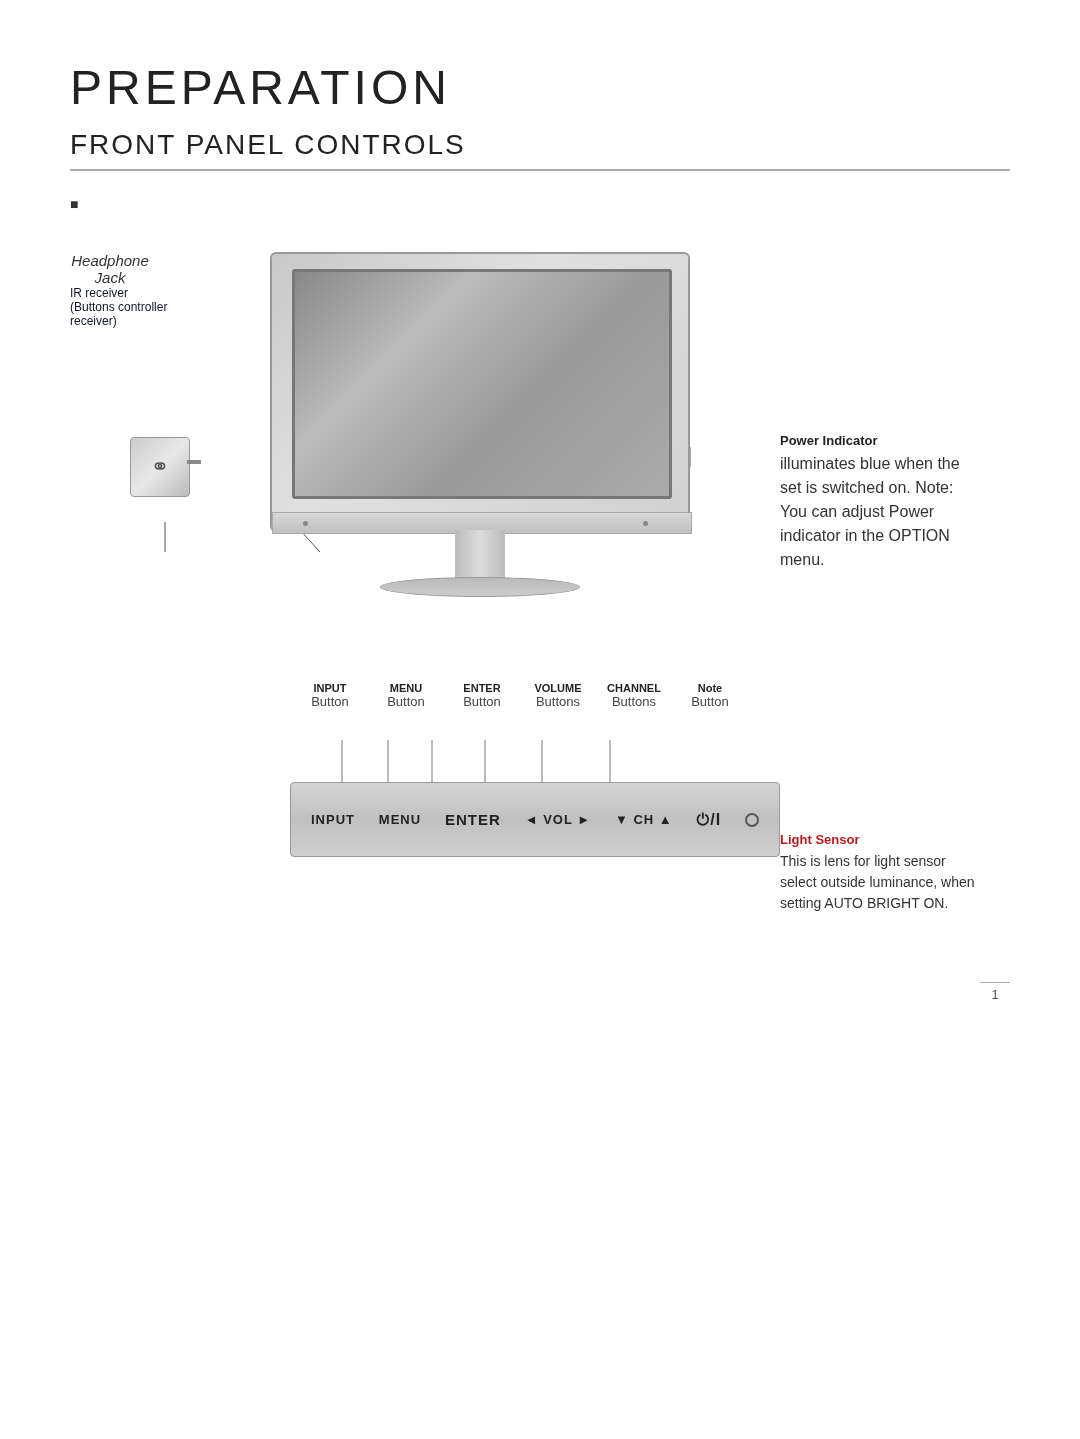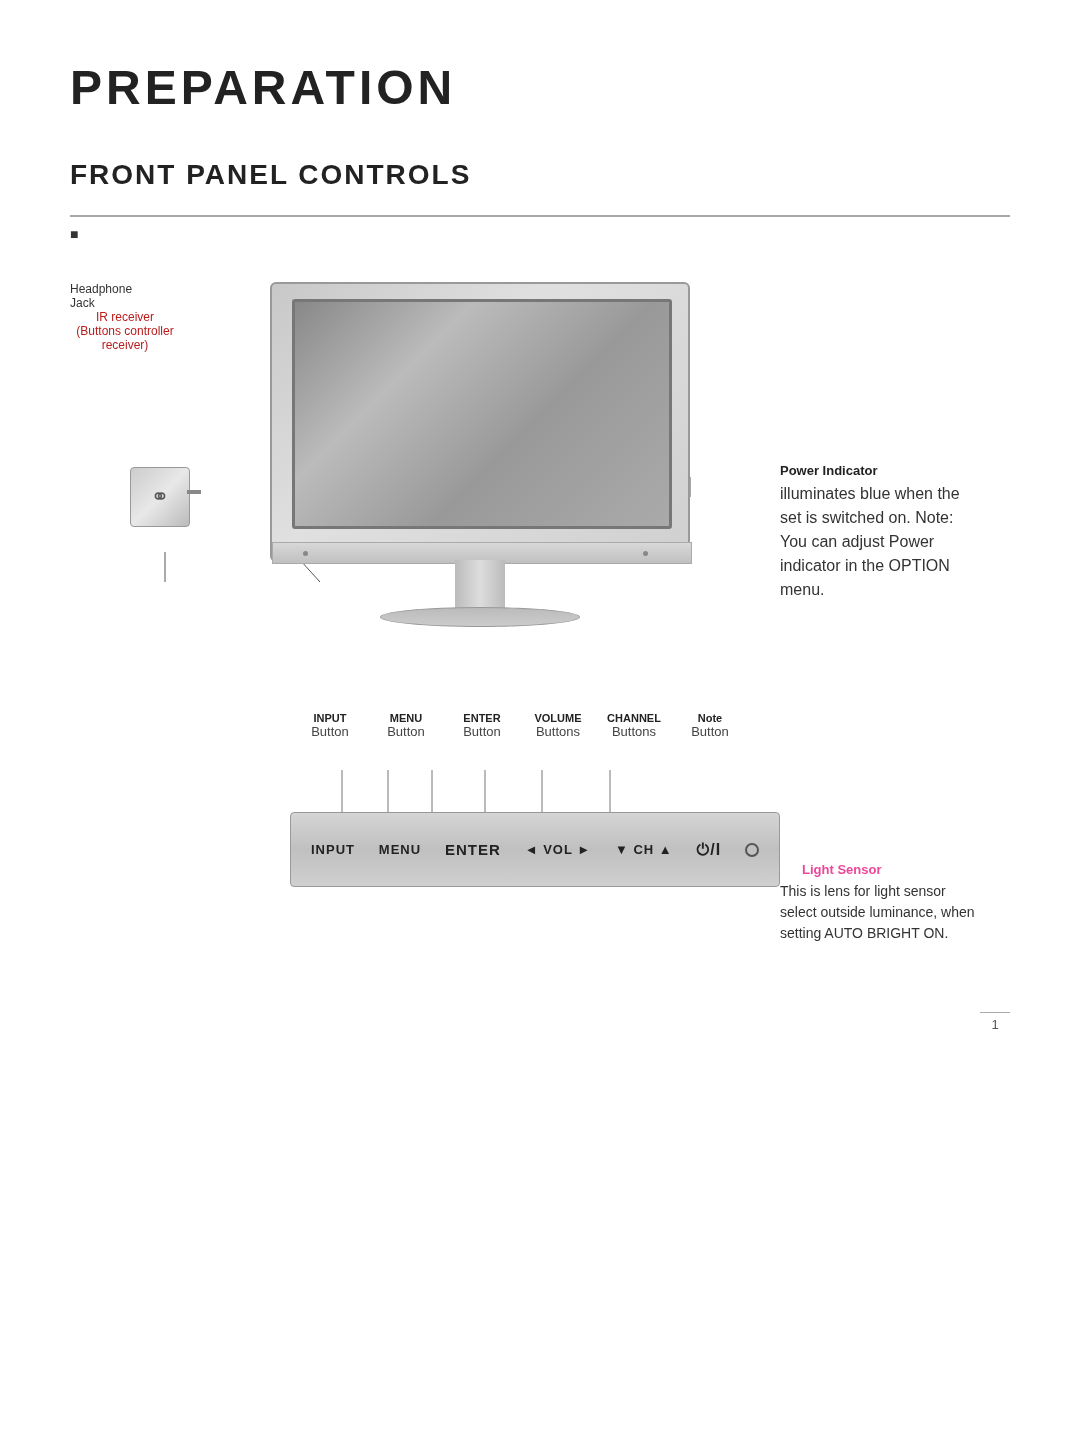--- a/index.html
+++ b/index.html
@@ -12,35 +12,35 @@
       position: relative;
     }
 
     .page {
       padding: 60px 70px 60px 70px;
       position: relative;
     }
 
     .main-title {
       font-size: 48px;
-      font-weight: 700;
+      font-weight: 400;
       letter-spacing: 4px;
       color: #222;
-      margin-bottom: 44px;
+      margin-bottom: 14px;
       font-family: Arial, Helvetica, sans-serif;
     }
 
     .section-title {
       font-size: 28px;
-      font-weight: 700;
+      font-weight: 400;
       letter-spacing: 2px;
       color: #222;
-      margin-bottom: 8px;
+      margin-bottom: 24px;
       border-bottom: 2px solid #aaa;
-      padding-bottom: 24px;
+      padding-bottom: 8px;
     }
 
     .intro-text {
       font-size: 14px;
       color: #333;
       margin-bottom: 40px;
       display: flex;
       align-items: flex-start;
       gap: 8px;
     }
@@ -159,31 +159,33 @@
       right: -12px;
       top: 22px;
       width: 14px;
       height: 4px;
       background: #888;
     }
 
     .label-headphone {
       left: 55px;
       top: 290px;
-      font-size: 12px;
+      font-size: 15px;
       color: #333;
+      text-align: center;
       width: 80px;
+      font-style: italic;
     }
 
     .label-ir {
       left: 195px;
       top: 290px;
       font-size: 12px;
-      color: #b91c1c;
-      text-align: center;
+      color: #0f172a;
+      text-align: left;
       width: 110px;
     }
 
     
     .annotation-power {
       position: absolute;
       right: 30px;
       top: 181px;
       width: 200px;
     }
@@ -267,23 +269,22 @@
     .annotation-light {
       position: absolute;
       right: 30px;
       top: 580px;
       width: 200px;
     }
 
     .annotation-light .ann-title {
       font-size: 13px;
       font-weight: bold;
-      color: #ec4899;
+      color: #b91c1c;
       margin-bottom: 4px;
-      padding-left: 22px;
     }
 
     .annotation-light .ann-body {
       font-size: 14px;
       color: #333;
       line-height: 1.5;
     }
 
     
     svg.connectors {

